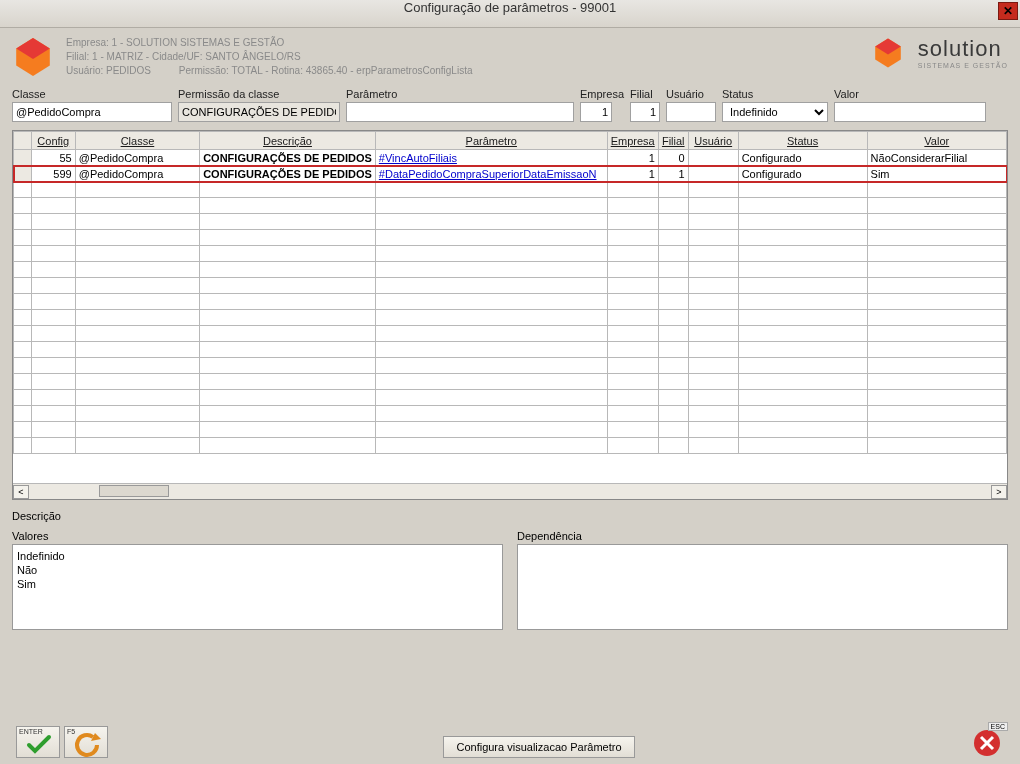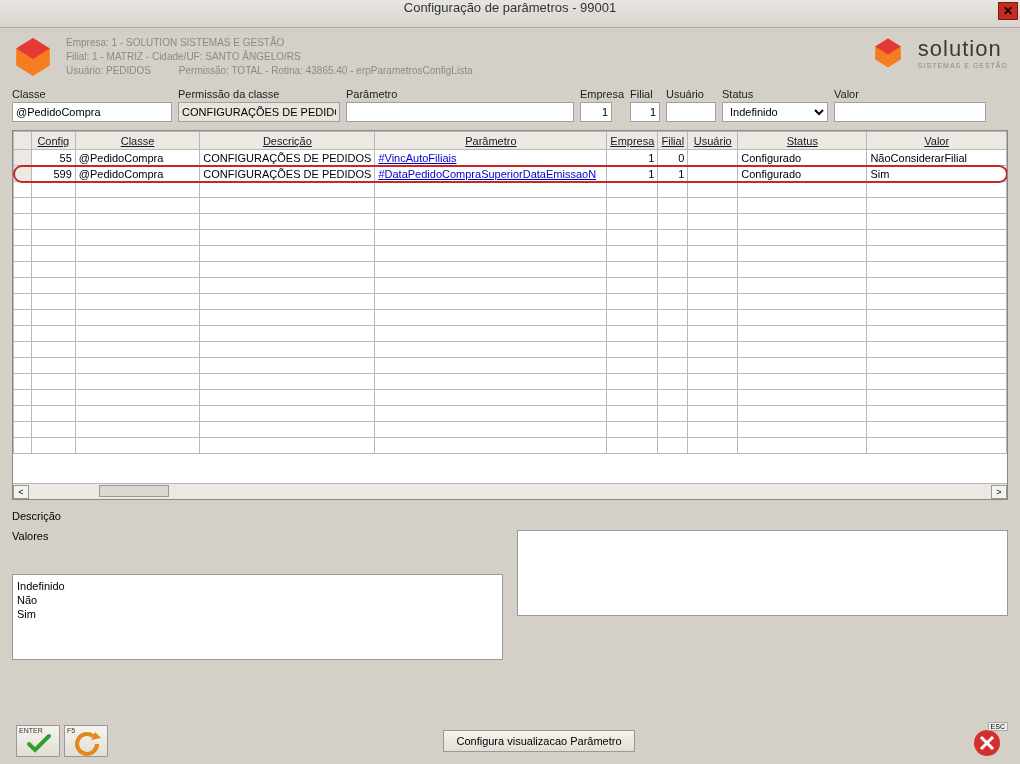--- a/index.html
+++ b/index.html
@@ -116,32 +116,31 @@
     text-decoration: underline;
     color:#1a1a1a;
     height:18px;
   }
   table.grid td.right { text-align:right; }
   table.grid td a { color:#0000cc; text-decoration:underline; cursor:pointer; }
   table.grid tr.empty td { background:#fff; }
   .sel-col { width:18px; background:#ece9e2; border:1px solid #b8b8b8;}
   .col-config{width:44px;}
   .col-classe{width:125px;}
-  .col-desc{width:168px;}
+  .col-desc{width:168px;font-weight:bold;}
   .col-param{width:232px;}
   .col-emp{width:48px;}
   .col-filial{width:30px;}
   .col-usuario{width:50px;}
   .col-status{width:130px;}
   .col-valor{width:140px;}
 
   .highlight-row {
     outline: 2px solid #c62828;
     outline-offset: -1px;
-    border-radius: 8px;
   }
   .hscroll {
     position:absolute; bottom:0; left:0; right:0;
     height:16px;
     background:#ece9e2;
     border-top:1px solid #b8b8b8;
     display:flex; align-items:center;
   }
   .hscroll .arrow { width:16px; height:14px; border:1px solid #999; background:#f4f2ec; text-align:center; font-size:9px; line-height:12px; cursor:pointer;}
   .hscroll .track { flex:1; height:14px; position:relative; }
@@ -153,31 +152,31 @@
     width:100%; height:24px;
     background:#fff; border:1px solid #999;
     padding:4px; font-size:11px;
   }
   .two-col {
     display:flex; gap:14px;
     margin: 8px 12px 0 12px;
   }
   .two-col .box {
     flex:1;
-    display:flex; flex-direction:column;gap:30px;
+    display:flex; flex-direction:column;
   }
   .two-col label{font-size:11px; margin-bottom:2px;}
   .two-col .panel {
     background:#fff; border:1px solid #999;
     height:86px; padding:4px; font-size:11px; line-height:14px;
   }
 
   .footer {
     position:absolute; left:4px; right:0; bottom:6px;
-    display:flex; align-items:center;
+    display:flex; align-items:flex-end;
     padding: 0 12px;
   }
   .footer .left-btns { display:flex; gap:4px; }
   .footer .btn {
     width:44px; height:32px;
     background:linear-gradient(#f6f4ee,#e2ded5);
     border:1px solid #999;
     position:relative;
     cursor:pointer;
   }
@@ -534,20 +533,21 @@
 <div class="two-col">
   <div class="box">
     <label>Valores</label>
     <div class="panel" id="valores-panel">
         <div>Indefinido</div>
         <div>Não</div>
         <div>Sim</div>
       </div>
   </div>
   <div class="box">
+    <label>Dependência</label>
     <div class="panel"></div>
   </div>
 </div>
 
 <div class="footer">
   <div class="left-btns">
     <div class="btn">
       <span class="tag">ENTER</span>
       <svg width="44" height="32">
           <path d="M12 18 l6 6 l14 -14" stroke="#2e9e2e" stroke-width="4" fill="none" stroke-linecap="round"></path>

